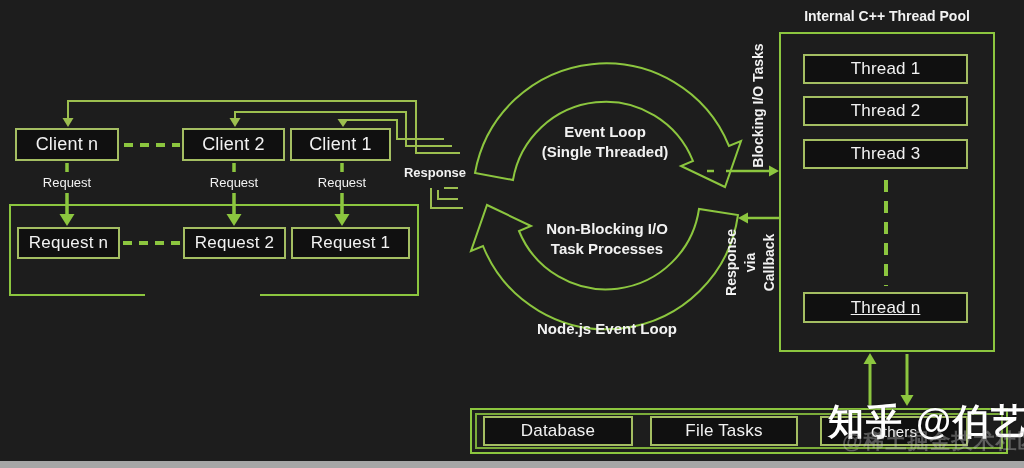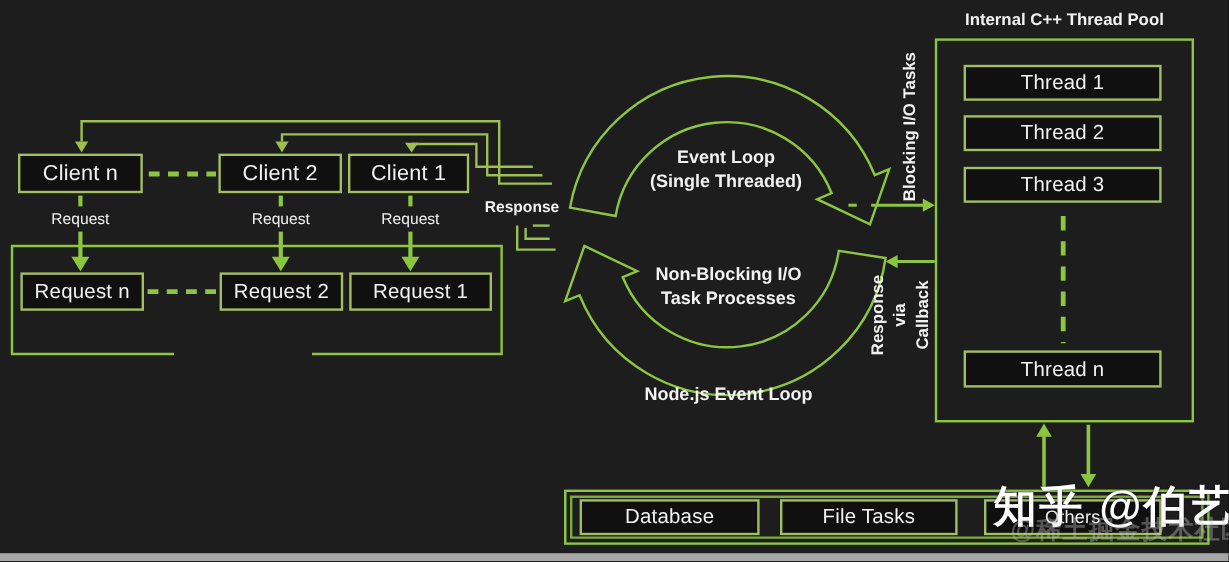--- a/index.html
+++ b/index.html
@@ -160,21 +160,21 @@
   <div class="pool"></div>
   <div class="box smallbox" style="left:803px;top:54px;width:165px;height:30px;">
       <span>Thread 1</span>
     </div>
   <div class="box smallbox" style="left:803px;top:96px;width:165px;height:30px;">
       <span>Thread 2</span>
     </div>
   <div class="box smallbox" style="left:803px;top:139px;width:165px;height:30px;justify-content:center;">
       <span>Thread 3</span>
     </div>
-  <div class="box smallbox" style="left:803px;top:292px;width:165px;height:31px;">
+  <div class="box smallbox" style="left:803px;top:292px;width:165px;height:31px;text-decoration:underline;">
       <span>Thread n</span>
     </div>
 
   <div class="rot" style="left:693px;top:96px;width:130px;font-weight:600;">Blocking I/O Tasks</div>
   <div class="rot" style="left:695px;top:234px;width:110px;font-weight:600;">
     <div>Response</div>
     <div>via</div>
     <div>Callback</div>
   </div>
 

